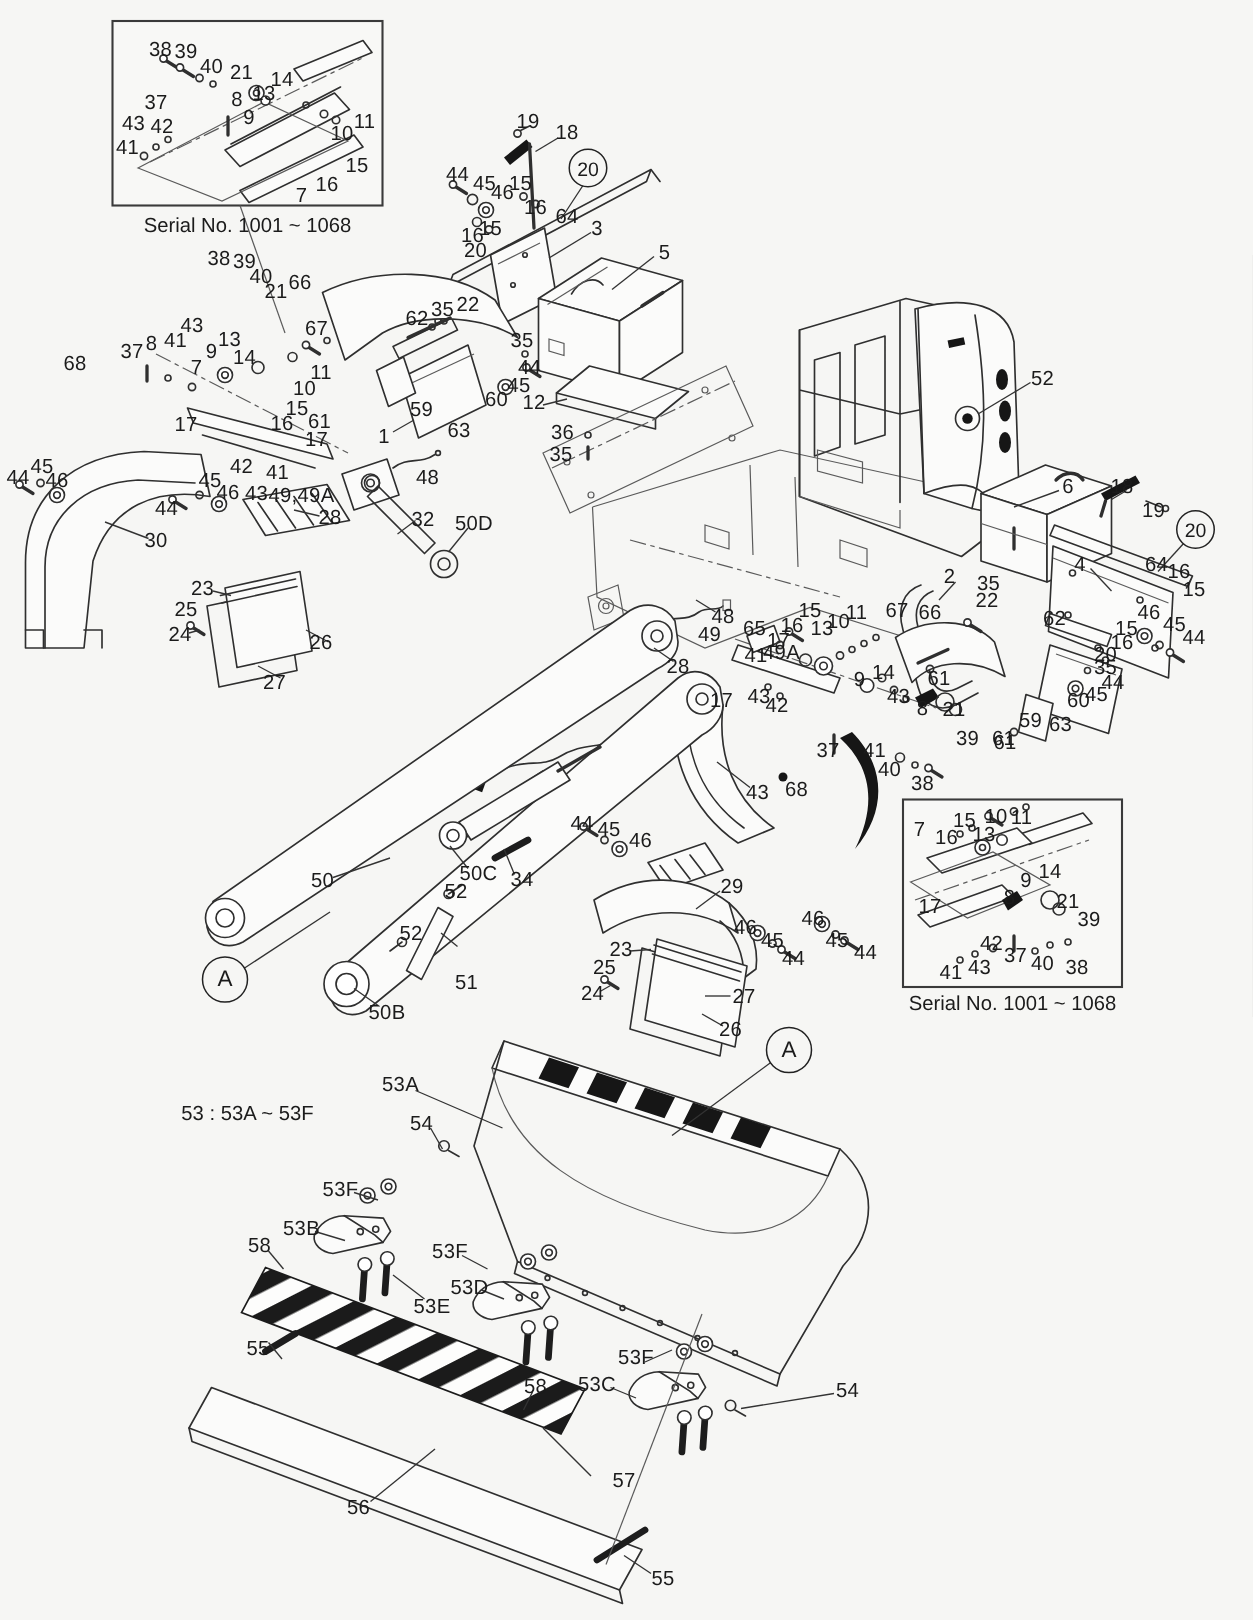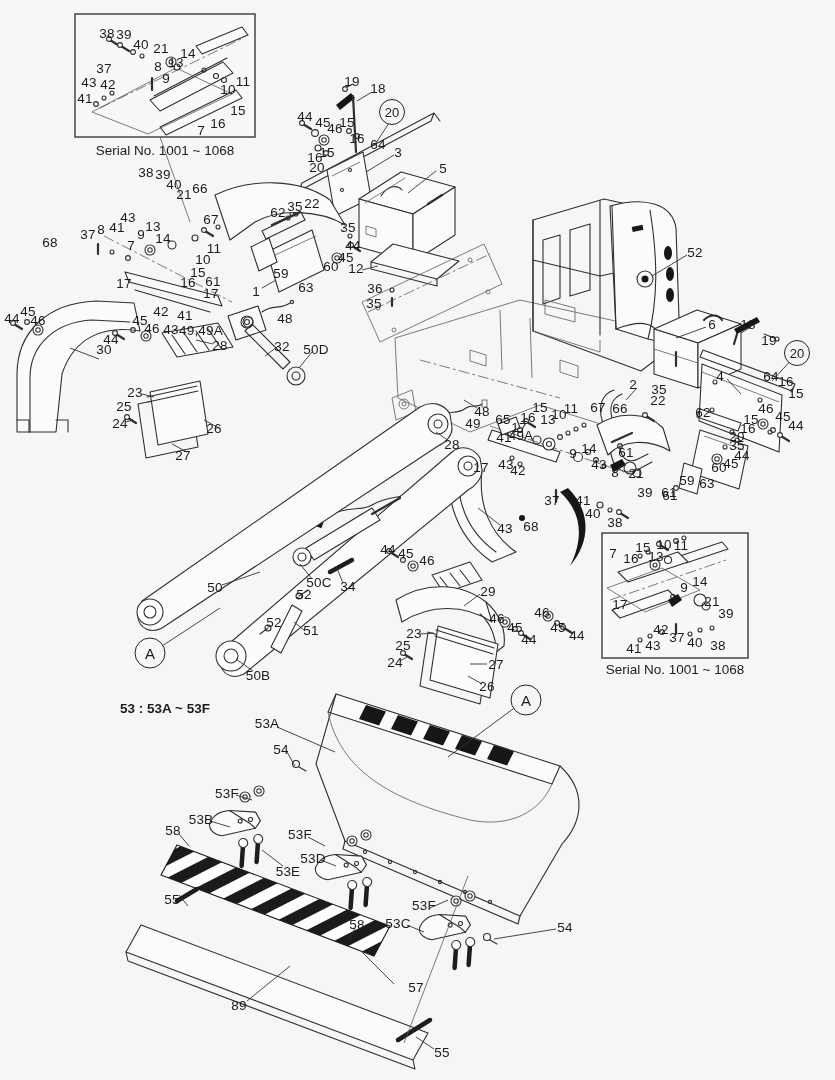--- a/index.html
+++ b/index.html
@@ -530,38 +530,38 @@
       <div class="lbl" style="left: 185px; top: 315px;">41</div>
       <div class="lbl" style="left: 171px; top: 329px;">43</div>
       <div class="lbl" style="left: 140px; top: 320px;">45</div>
       <div class="lbl" style="left: 152px; top: 328px;">46</div>
       <div class="lbl" style="left: 111px; top: 339px;">44</div>
       <div class="lbl" style="left: 201px; top: 330px;">49,49A</div>
       <div class="lbl" style="left: 285px; top: 318px;">48</div>
       <div class="lbl" style="left: 213px; top: 281px;">61</div>
       <div class="lbl" style="left: 256px; top: 291px;">1</div>
       <div class="lbl" style="left: 50px; top: 242px;">68</div>
-      <div class="lbl" style="left: 104px; top: 349px; text-align: center;">30</div>
+      <div class="lbl" style="left: 104px; top: 360px; text-align: center;">30</div>
       <div class="lbl" style="left: 12px; top: 318px;">44</div>
       <div class="lbl" style="left: 28px; top: 311px;">45</div>
       <div class="lbl" style="left: 38px; top: 320px;">46</div>
       <div class="lbl" style="left: 220px; top: 345px;">28</div>
       <div class="lbl" style="left: 135px; top: 392px;">23</div>
       <div class="lbl" style="left: 124px; top: 406px;">25</div>
       <div class="lbl" style="left: 120px; top: 423px;">24</div>
       <div class="lbl" style="left: 214px; top: 428px;">26</div>
       <div class="lbl" style="left: 183px; top: 455px;">27</div>
       <div class="lbl" style="left: 282px; top: 346px;">32</div>
       <div class="lbl" style="left: 316px; top: 349px;">50D</div>
       <div class="lbl" style="left: 215px; top: 587px;">50</div>
       <div class="lbl" style="left: 319px; top: 582px;">50C</div>
       <div class="lbl" style="left: 348px; top: 586px;">34</div>
       <div class="lbl" style="left: 304px; top: 594px;">52</div>
       <div class="lbl" style="left: 274px; top: 622px;">52</div>
-      <div class="lbl" style="left: 311px; top: 630px;">51</div>
+      <div class="lbl" style="left: 311px; top: 655px;">51</div>
       <div class="lbl" style="left: 258px; top: 675px;">50B</div>
       <div class="lbl" style="left: 388px; top: 549px;">44</div>
       <div class="lbl" style="left: 406px; top: 553px;">45</div>
       <div class="lbl" style="left: 427px; top: 560px;">46</div>
       <div class="lbl" style="left: 488px; top: 591px;">29</div>
       <div class="lbl" style="left: 497px; top: 618px;">46</div>
       <div class="lbl" style="left: 515px; top: 627px;">45</div>
       <div class="lbl" style="left: 529px; top: 639px;">44</div>
       <div class="lbl" style="left: 542px; top: 612px;">46</div>
       <div class="lbl" style="left: 558px; top: 627px;">45</div>
@@ -652,25 +652,25 @@
       <div class="lbl" style="left: 300px; top: 834px;">53F</div>
       <div class="lbl" style="left: 313px; top: 858px;">53D</div>
       <div class="lbl" style="left: 288px; top: 871px;">53E</div>
       <div class="lbl" style="left: 173px; top: 830px;">58</div>
       <div class="lbl" style="left: 172px; top: 899px;">55</div>
       <div class="lbl" style="left: 357px; top: 924px;">58</div>
       <div class="lbl" style="left: 398px; top: 923px;">53C</div>
       <div class="lbl" style="left: 424px; top: 905px;">53F</div>
       <div class="lbl" style="left: 565px; top: 927px;">54</div>
       <div class="lbl" style="left: 400px; top: 987px; margin-left: 16px;">57</div>
-      <div class="lbl" style="left: 239px; top: 1005px;">89</div>
+      <div class="lbl" style="left: 239px; top: 1005px;">56</div>
       <div class="lbl" style="left: 442px; top: 1052px;">55</div>
       <div class="circ" style="left: 392px; top: 112px;">20</div>
       <div class="circ" style="left: 797px; top: 353px;">20</div>
       <div class="circ big" style="left: 150px; top: 653px;">A</div>
       <div class="circ big" style="left: 526px; top: 700px;">A</div>
     </div>
 
 <div class="caption" style="left:165px;top:150px;">Serial No. 1001 ~ 1068</div>
 <div class="caption" style="left:675px;top:669px;">Serial No. 1001 ~ 1068</div>
-<div class="caption" style="left:165px;top:708px;font-weight:bold;">53 : 53A ~ 53F</div>
+<div class="caption" style="left:165px;top:742px;">53 : 53A ~ 53F</div>
 
 </div>
 
 </body></html>

